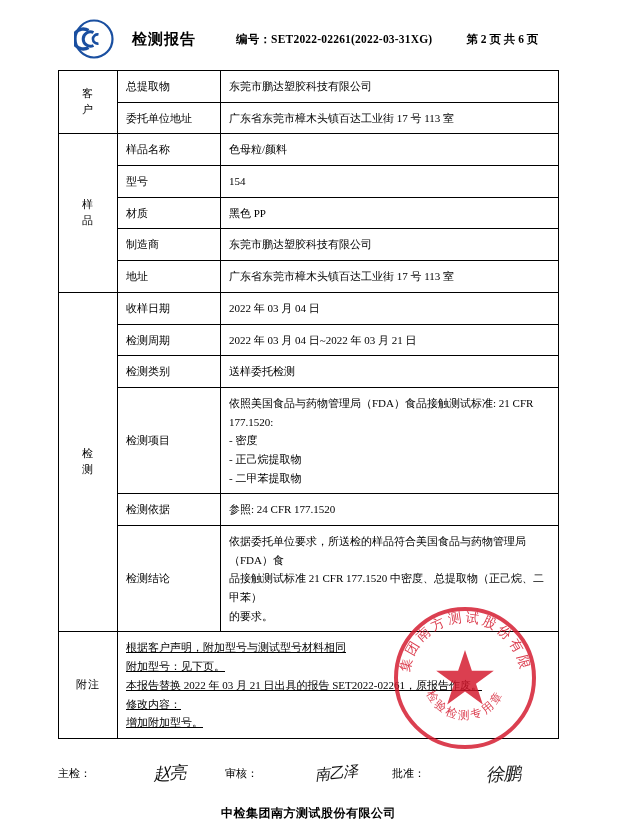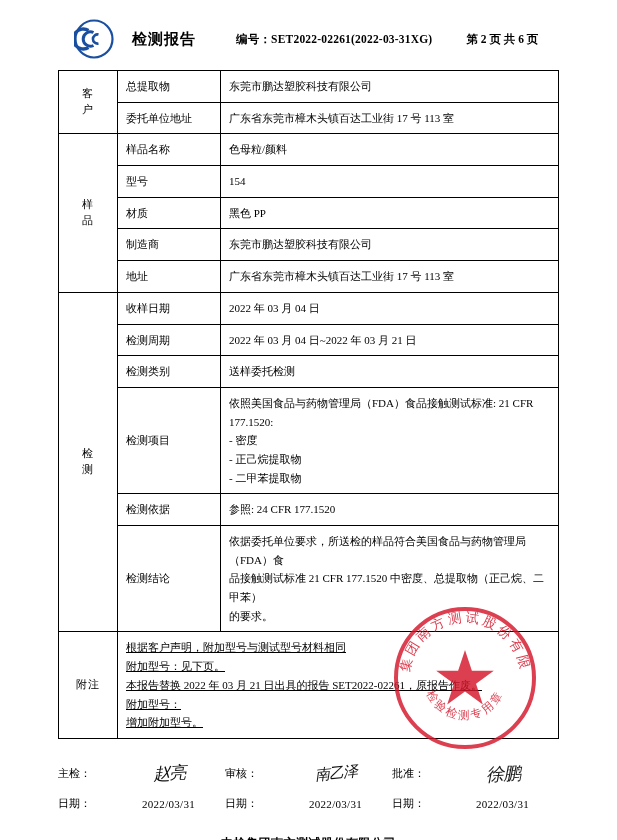--- a/index.html
+++ b/index.html
@@ -279,45 +279,37 @@
       </tr>
 
       <tr>
         <td class="side">
           <span class="sv">附注</span>
         </td>
         <td class="notes" colspan="2">
           <span class="ln">根据客户声明，附加型号与测试型号材料相同</span>
           <span class="ln">附加型号：见下页。</span>
           <span class="ln">本报告替换 2022 年 03 月 21 日出具的报告 SET2022-02261，原报告作废。</span>
-          <span class="ln">附加型号：</span>
+          <span class="ln">修改内容：</span>
           <span class="ln">增加附加型号。</span>
         </td>
       </tr>
     </tbody>
   </table>
 
   <div class="sig-wrap">
     <table class="sig">
       <tbody>
         <tr>
           <td class="sig-label">主检：</td>
           <td class="sig-value"><span class="handwrite">赵亮</span></td>
           <td class="sig-label">审核：</td>
           <td class="sig-value"><span class="handwrite b">南乙泽</span></td>
           <td class="sig-label">批准：</td>
           <td class="sig-value"><span class="handwrite c">徐鹏</span></td>
-        </tr>
-        <tr>
-          <td class="sig-label">日期：</td>
-          <td class="sig-value"><span class="date-value">2022/03/31</span></td>
-          <td class="sig-label">日期：</td>
-          <td class="sig-value"><span class="date-value">2022/03/31</span></td>
-          <td class="sig-label">日期：</td>
-          <td class="sig-value"><span class="date-value">2022/03/31</span></td>
         </tr>
       </tbody>
     </table>
   </div>
 
   <div class="stamp">
     <svg width="148" height="148" viewBox="0 0 148 148">
       <defs>
         <path id="arcTop" d="M 18 74 A 56 56 0 0 1 130 74" fill="none"></path>
         <path id="arcBottom" d="M 33 74 A 41 41 0 0 0 115 74" fill="none"></path>

